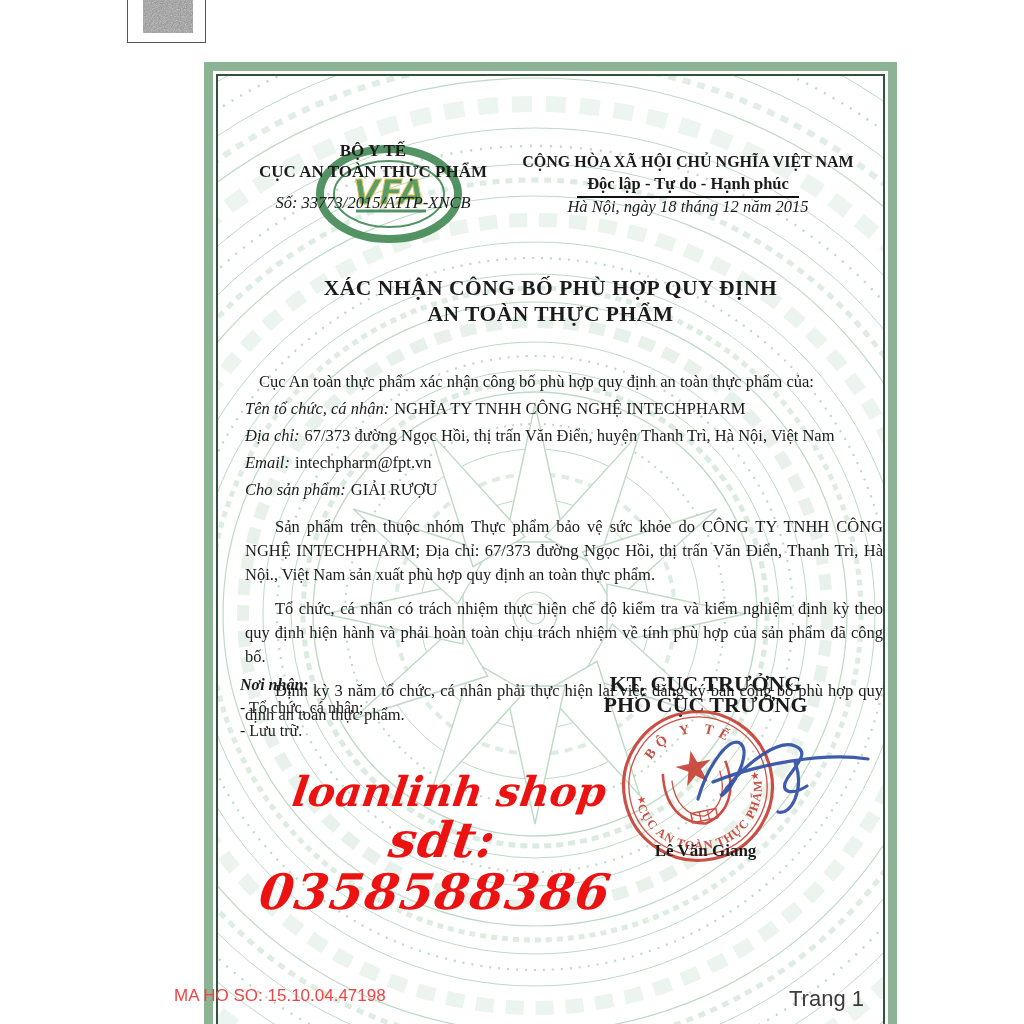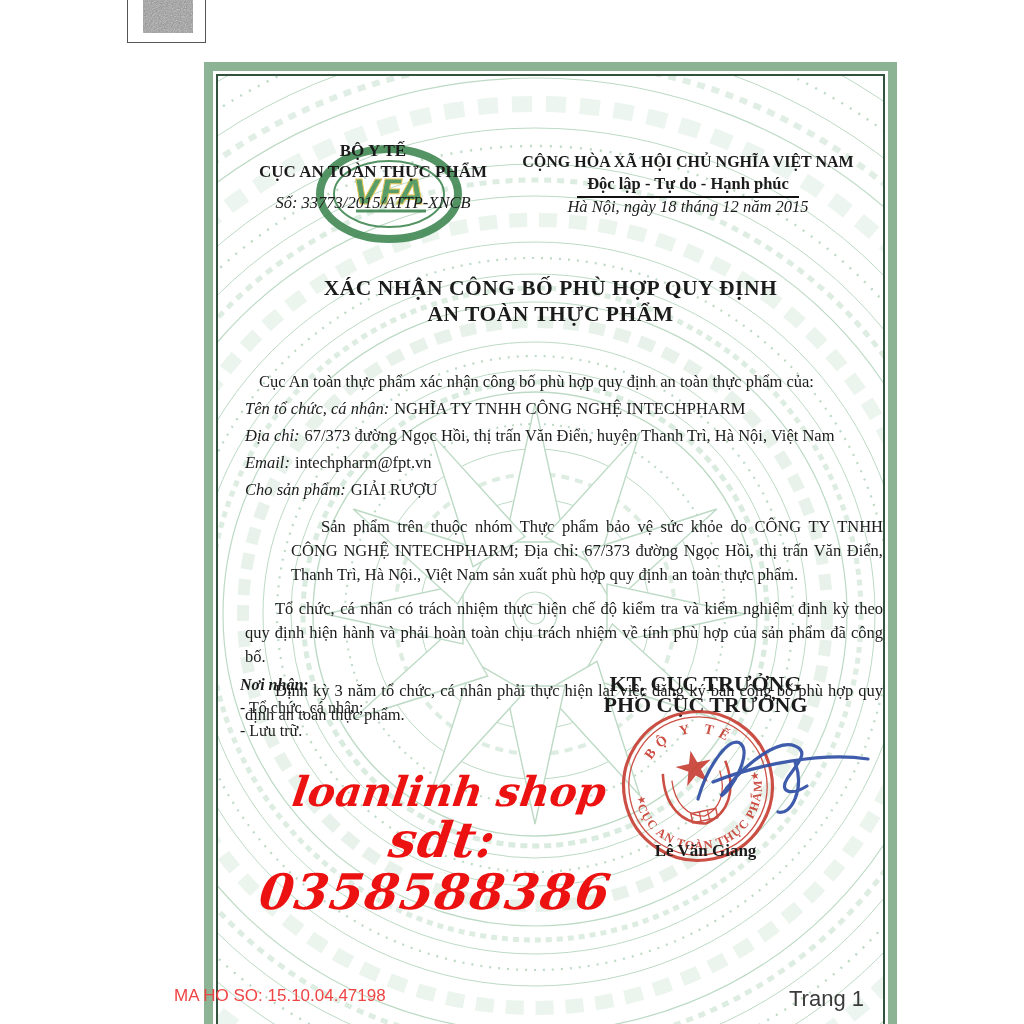--- a/index.html
+++ b/index.html
@@ -39,21 +39,21 @@
          font-size:21.5px;line-height:26px;letter-spacing:.5px;z-index:2;}
 
   
   .body{position:absolute;left:27px;top:292px;width:638px;font-size:16.5px;z-index:2;}
   .intro{line-height:27px;text-indent:14px;}
   .frow{position:relative;line-height:27px;}
   .lbl{font-style:italic;}
   .val{margin-left:5px;}
   .fax{position:absolute;left:403px;top:0;font-style:italic;}
   .body p{margin:10px 0 0 0;text-indent:30px;text-align:justify;line-height:24px;}
-  .body p.first{margin-top:12px;margin-left:46px;}
+  .body p.first{margin-top:12px;}
 
   
   .recipients{position:absolute;left:22px;top:597px;font-size:16px;line-height:23px;z-index:2;}
   .recip-title{font-weight:bold;font-style:italic;}
   .sign-title{position:absolute;left:380px;top:597px;width:215px;text-align:center;
               font-weight:bold;font-size:22px;line-height:21px;z-index:2;}
   .stamp{position:absolute;left:395px;top:625px;z-index:2;}
   .signature{position:absolute;left:465px;top:628px;z-index:3;}
   .signer{position:absolute;left:380px;top:765px;width:215px;text-align:center;
           font-weight:bold;font-size:17px;z-index:2;}

